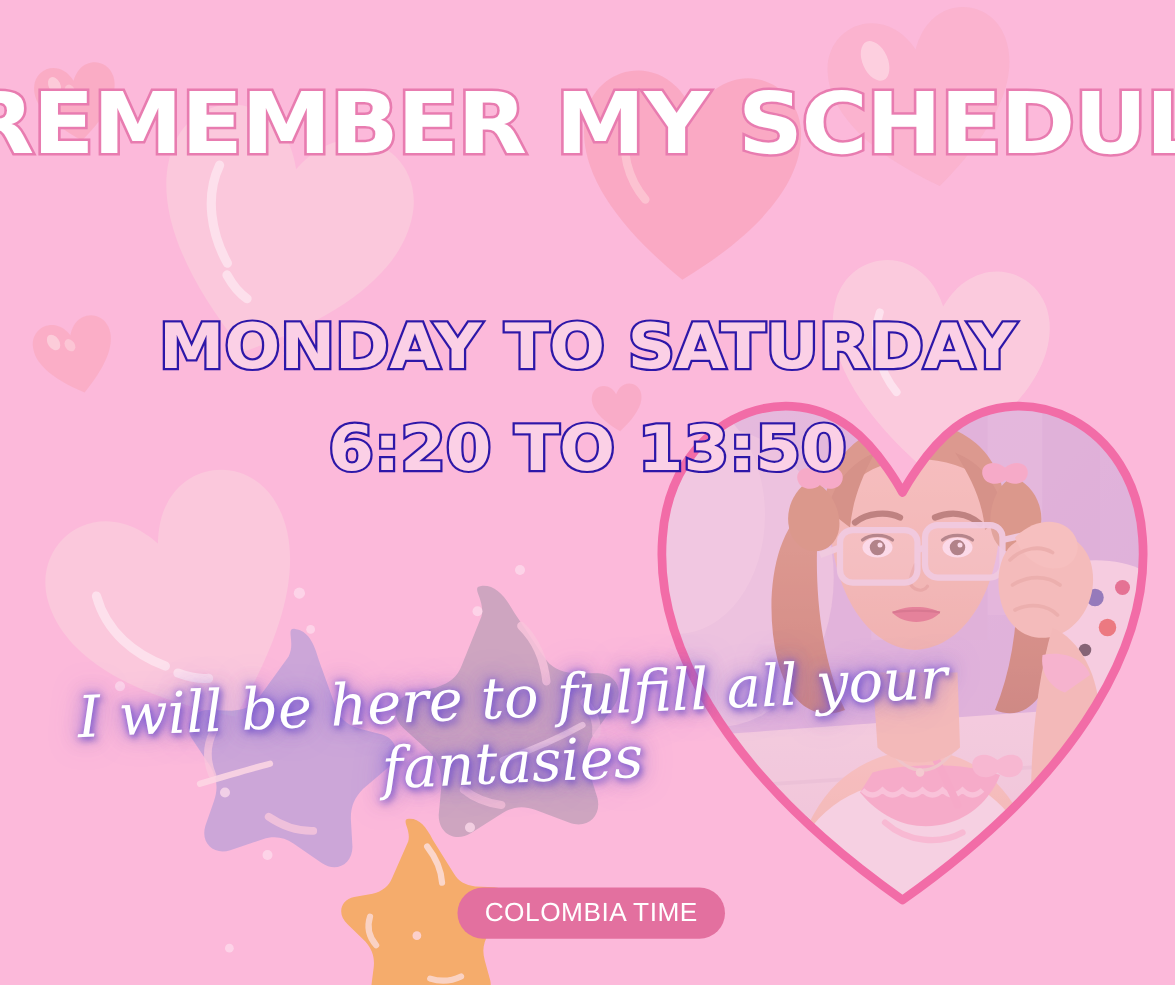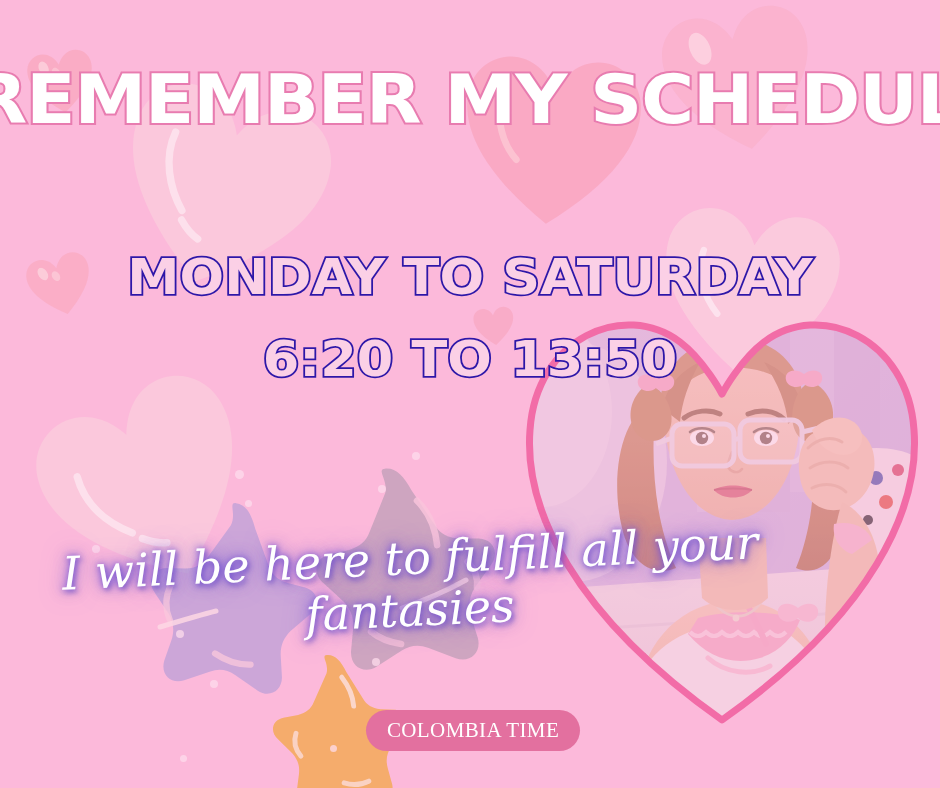--- a/index.html
+++ b/index.html
@@ -117,21 +117,21 @@
     width: 214px;
     height: 41px;
     border-radius: 21px;
     background: #e3709f;
     display: flex;
     align-items: center;
     justify-content: center;
   }
   .badge-label {
     color: #ffffff;
-    font-family: Liberation Serif, serif;
+    font-family: Liberation Sans, sans-serif;
     font-size: 21px;
     letter-spacing: .4px;
     line-height: 1;
   }
 </style>
 </head>
 <body>
 
 <div id="poster">
 

